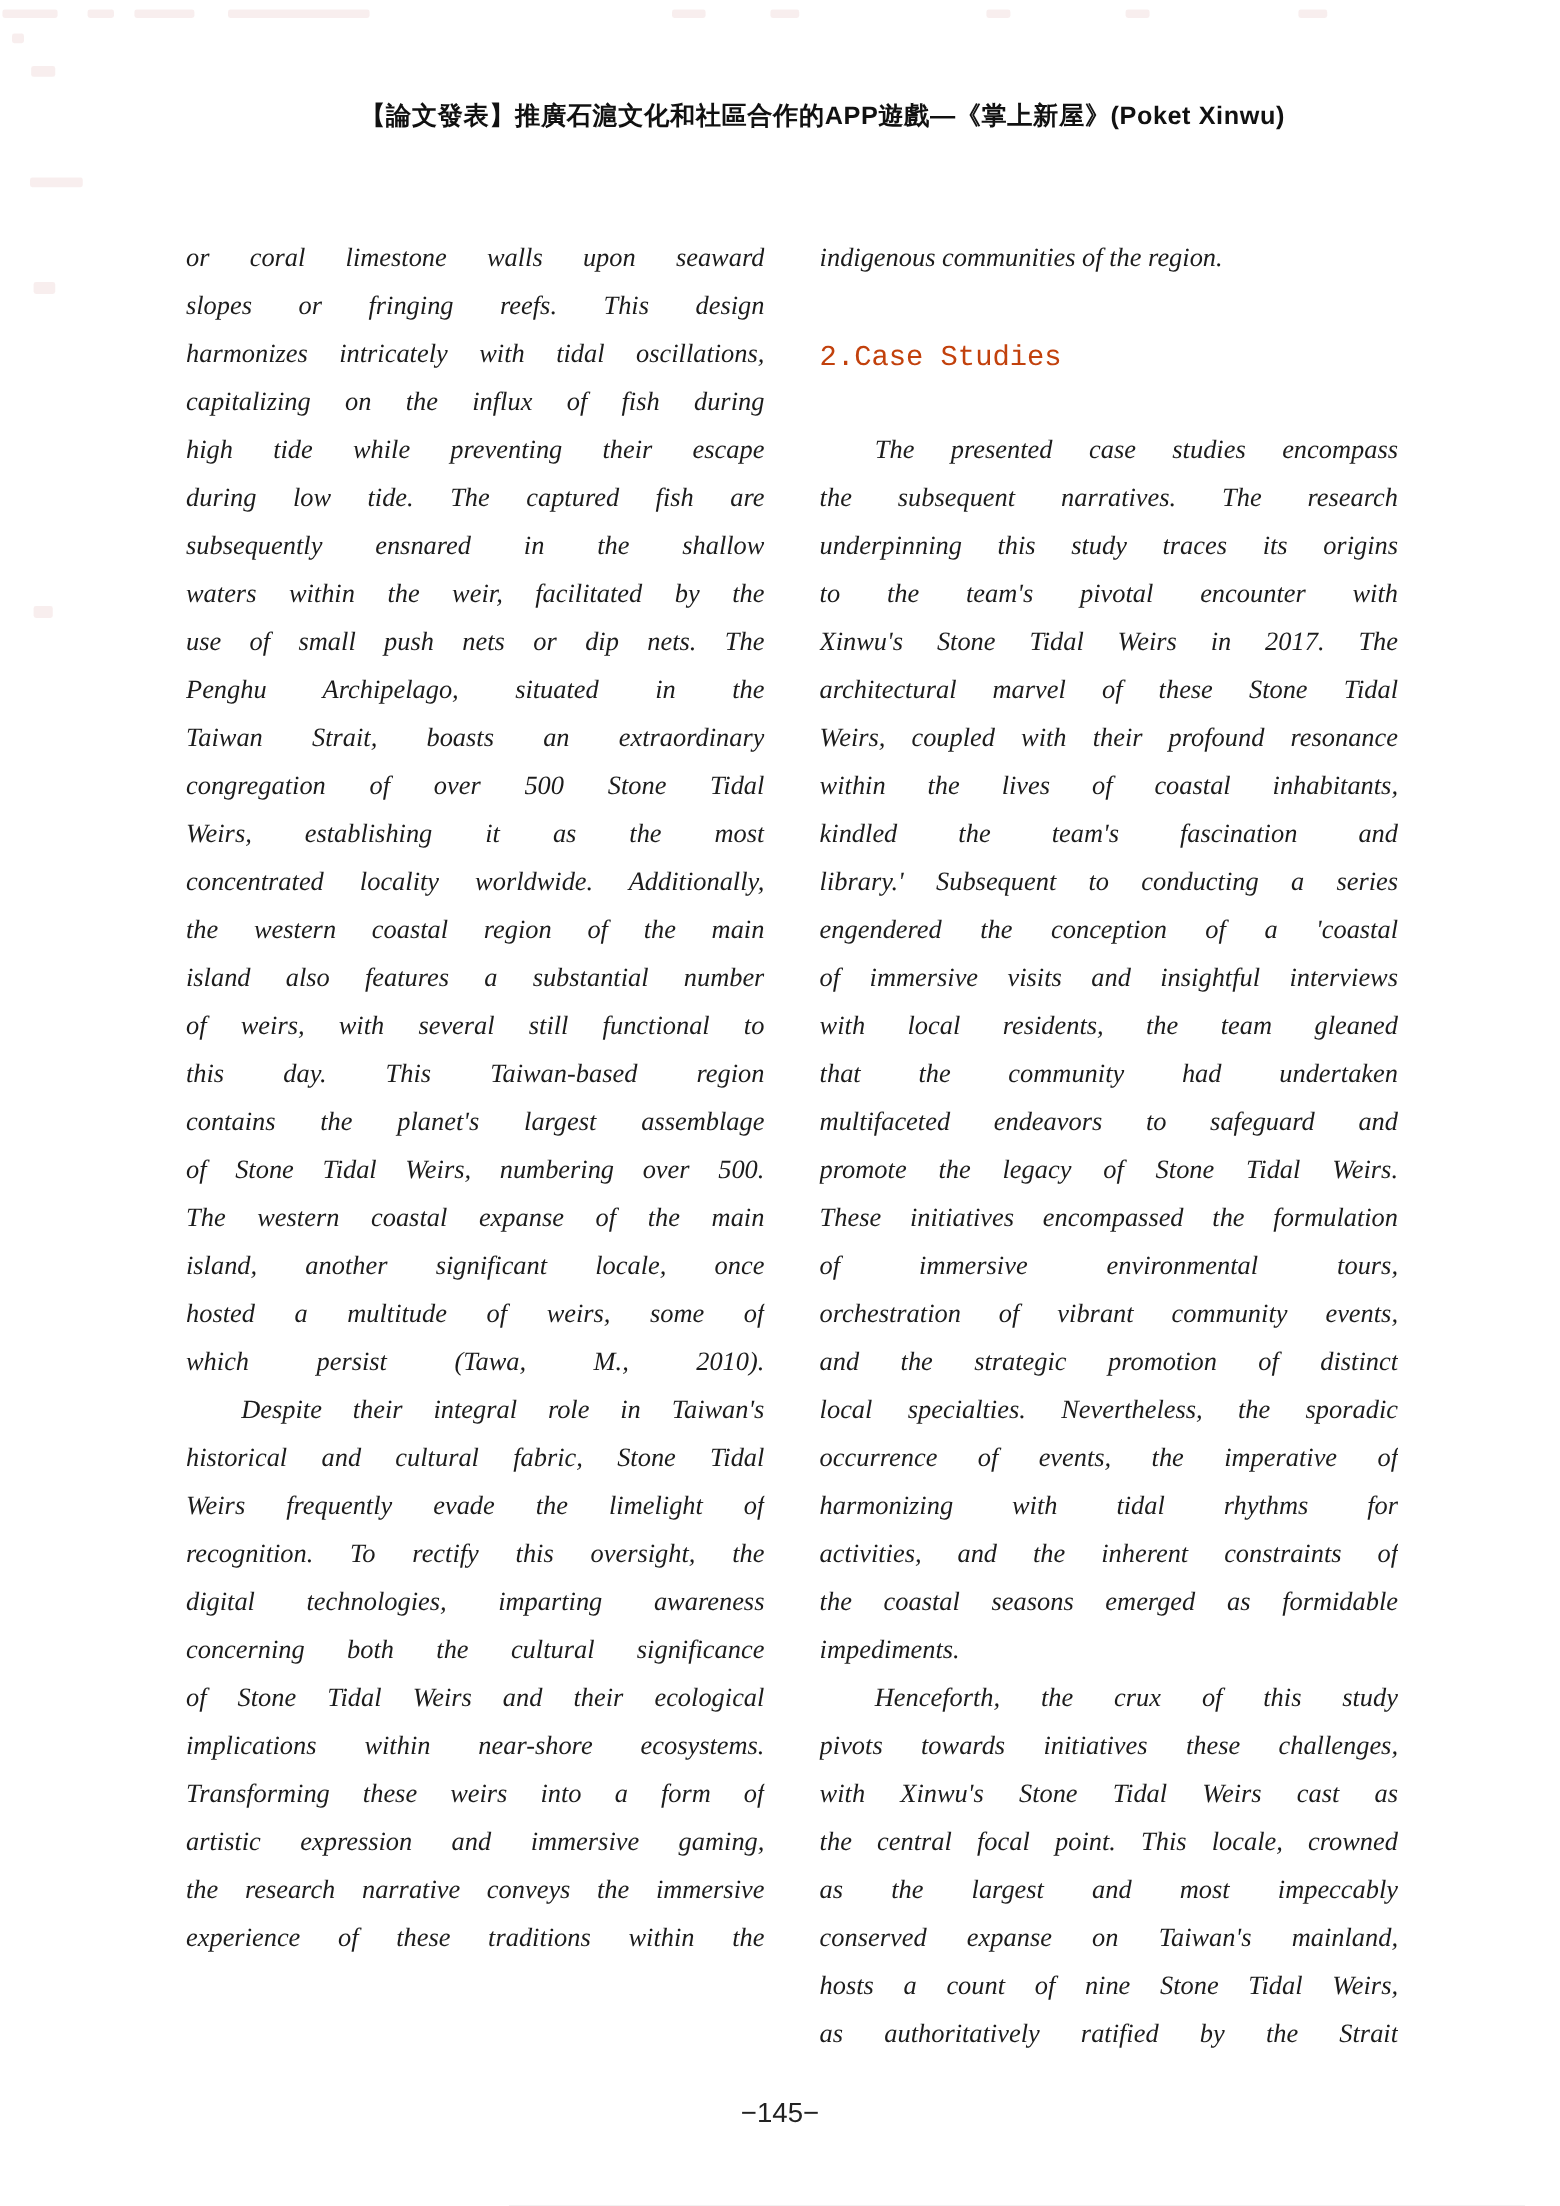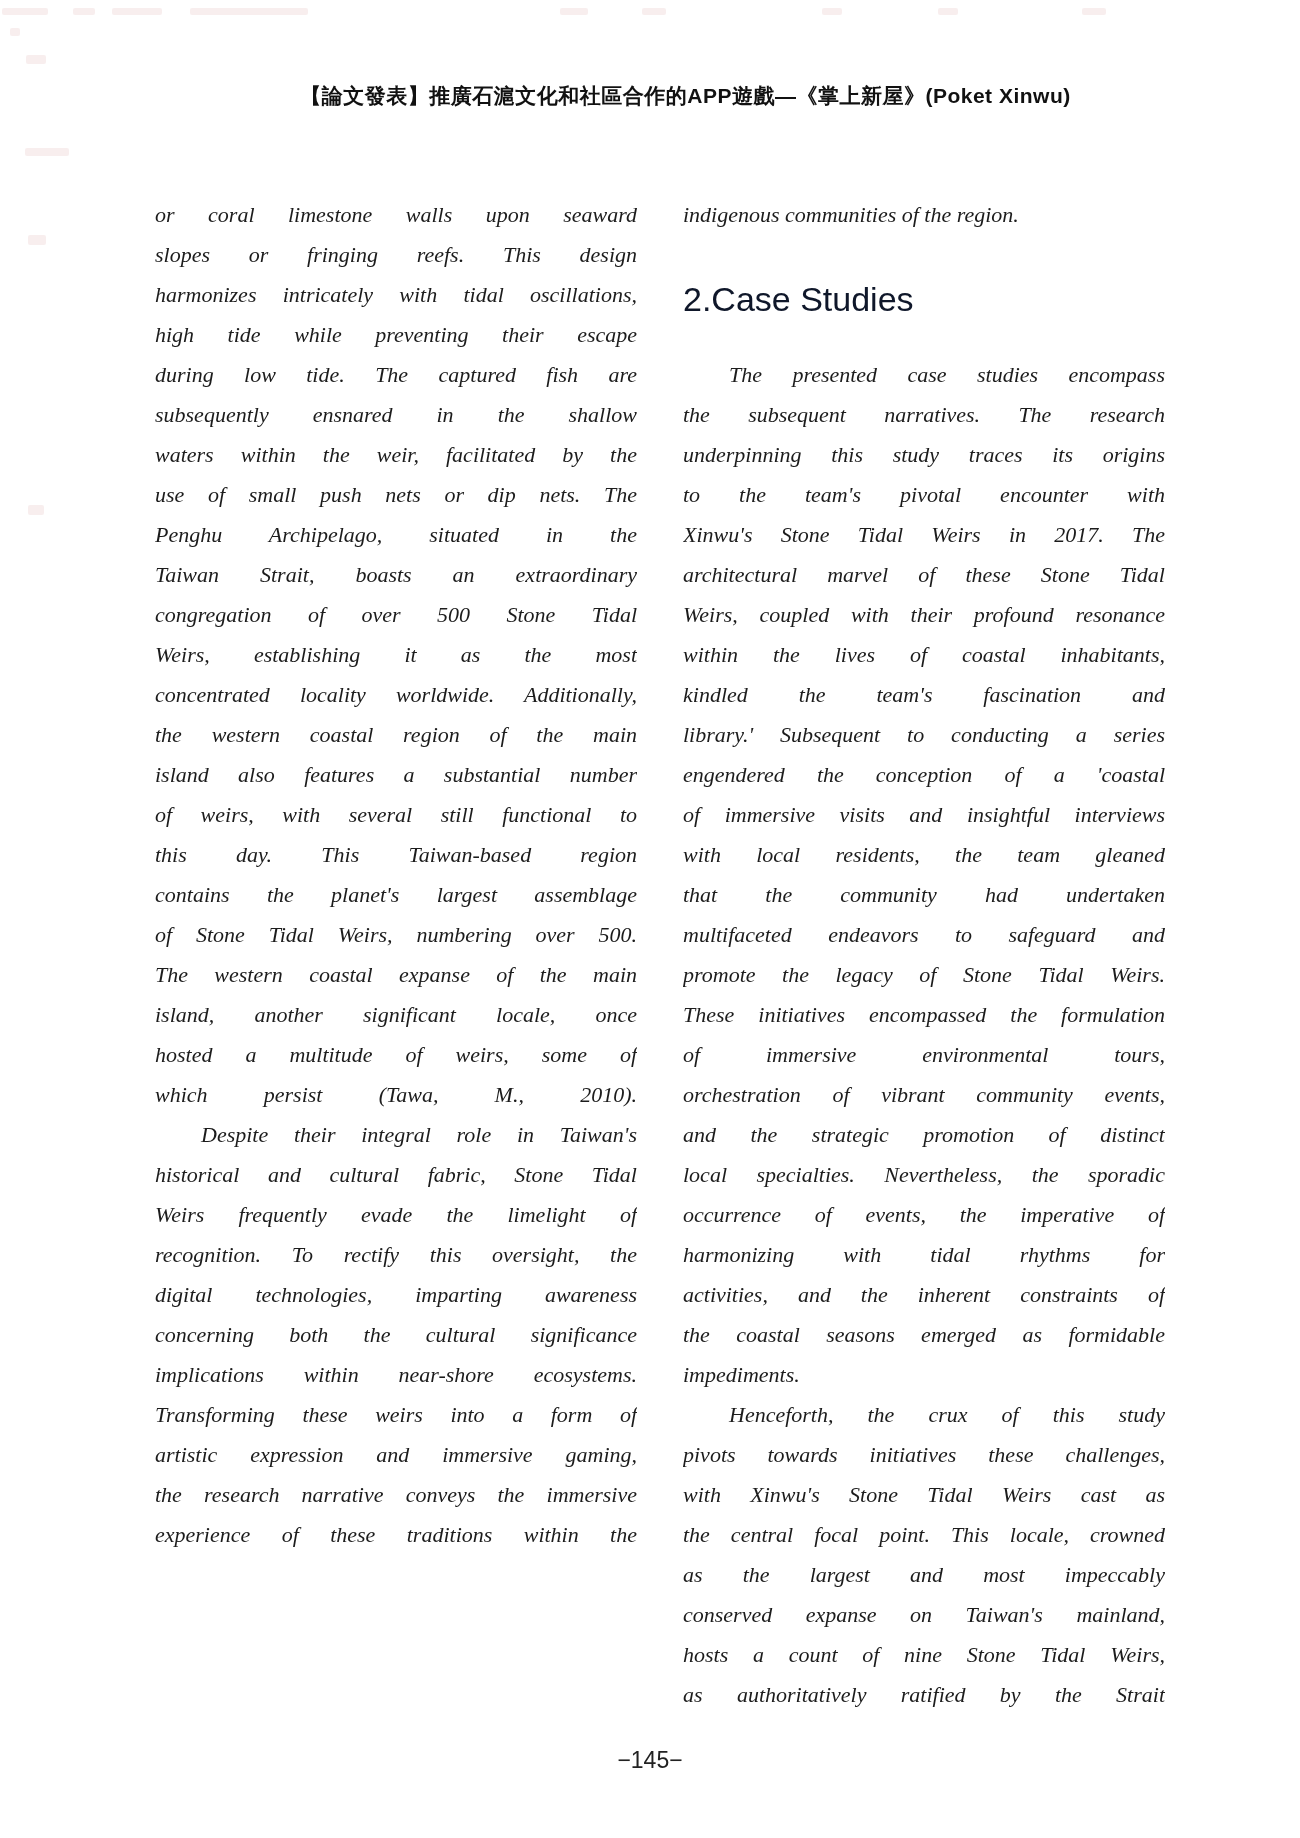--- a/index.html
+++ b/index.html
@@ -49,25 +49,25 @@
   .para { margin: 0; font-style: italic; }
   .line {
     text-align: justify;
     text-align-last: justify;
     white-space: normal;
     overflow: hidden;
   }
   .line.last { text-align-last: left; }
   .line.indent { padding-left: 46px; }
   .section-heading {
-    font-family: Liberation Sans, sans-serif;
-    font-size: 34px;
+    font-family: Liberation Mono, monospace;
+    font-size: 24px;
     line-height: 48px;
     font-weight: normal;
-    color: #0f172a;
+    color: #c2410c;
     margin: 40px 0 32px 0;
   }
   .page-number {
     position: absolute;
     top: 1747px;
     left: 0;
     width: 100%;
     text-align: center;
     font-family: "Liberation Sans", "DejaVu Sans", sans-serif;
     font-size: 23px;
@@ -99,20 +99,21 @@
   <header class="running-head">
     <span>【論文發表】推廣石滬文化和社區合作的APP遊戲—《掌上新屋》(Poket Xinwu)</span>
   </header>
 
   <main class="page-body">
     <section class="col">
         <div class="para">
           <div class="line">or coral limestone walls upon seaward</div>
           <div class="line">slopes or fringing reefs. This design</div>
           <div class="line">harmonizes intricately with tidal oscillations,</div>
+          <div class="line">capitalizing on the influx of fish during</div>
           <div class="line">high tide while preventing their escape</div>
           <div class="line">during low tide. The captured fish are</div>
           <div class="line">subsequently ensnared in the shallow</div>
           <div class="line">waters within the weir, facilitated by the</div>
           <div class="line">use of small push nets or dip nets. The</div>
           <div class="line">Penghu Archipelago, situated in the</div>
           <div class="line">Taiwan Strait, boasts an extraordinary</div>
           <div class="line">congregation of over 500 Stone Tidal</div>
           <div class="line">Weirs, establishing it as the most</div>
           <div class="line">concentrated locality worldwide. Additionally,</div>
@@ -127,20 +128,21 @@
           <div class="line">hosted a multitude of weirs, some of</div>
           <div class="line">which persist (Tawa, M., 2010).</div>
         </div>
         <div class="para">
           <div class="line indent">Despite their integral role in Taiwan's</div>
           <div class="line">historical and cultural fabric, Stone Tidal</div>
           <div class="line">Weirs frequently evade the limelight of</div>
           <div class="line">recognition. To rectify this oversight, the</div>
           <div class="line">digital technologies, imparting awareness</div>
           <div class="line">concerning both the cultural significance</div>
+          <div class="line">of Stone Tidal Weirs and their ecological</div>
           <div class="line">implications within near-shore ecosystems.</div>
           <div class="line">Transforming these weirs into a form of</div>
           <div class="line">artistic expression and immersive gaming,</div>
           <div class="line">the research narrative conveys the immersive</div>
           <div class="line">experience of these traditions within the</div>
         </div>
       </section>
     <section class="col">
         <div class="para">
           <div class="line last">indigenous communities of the region.</div>

